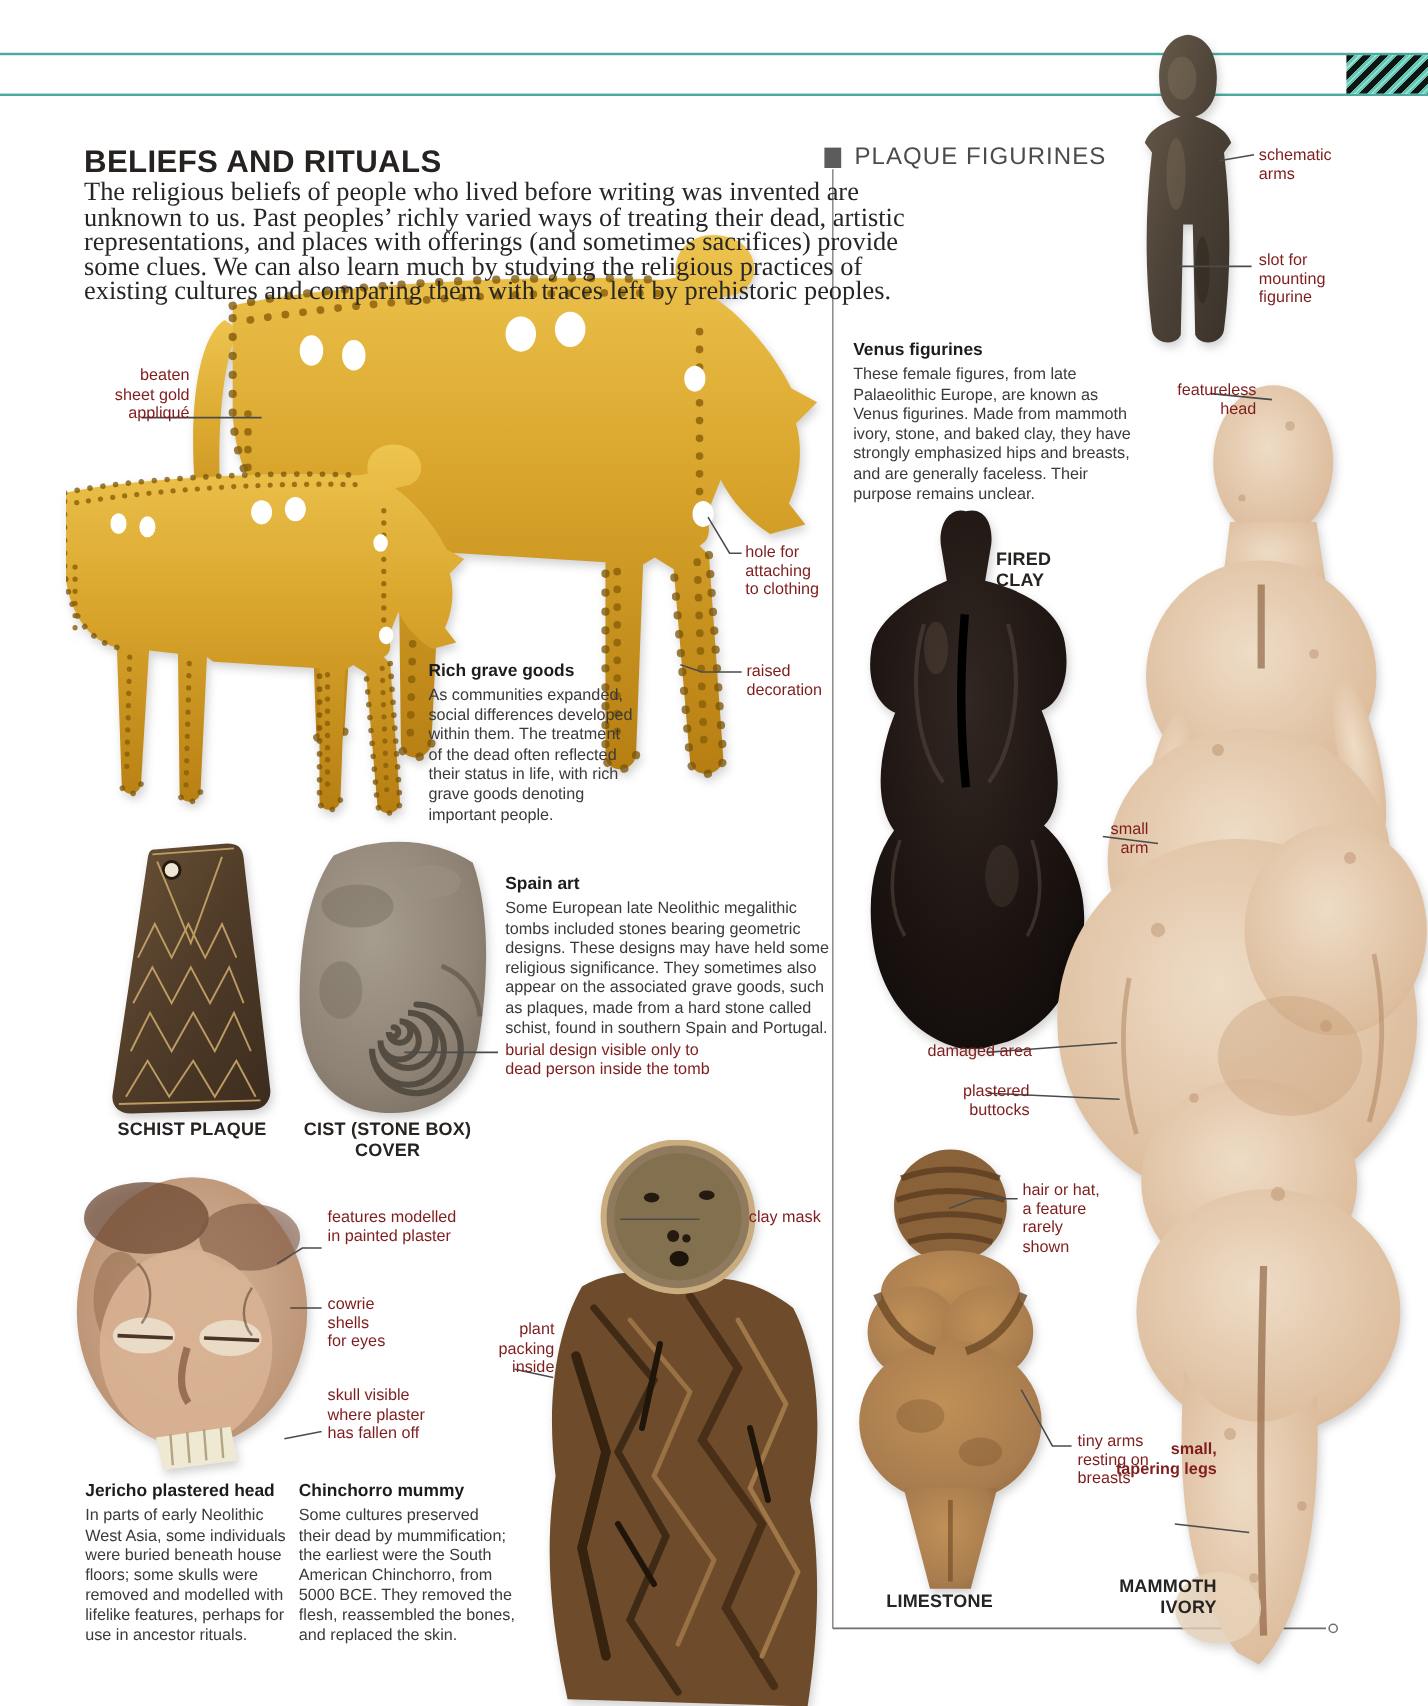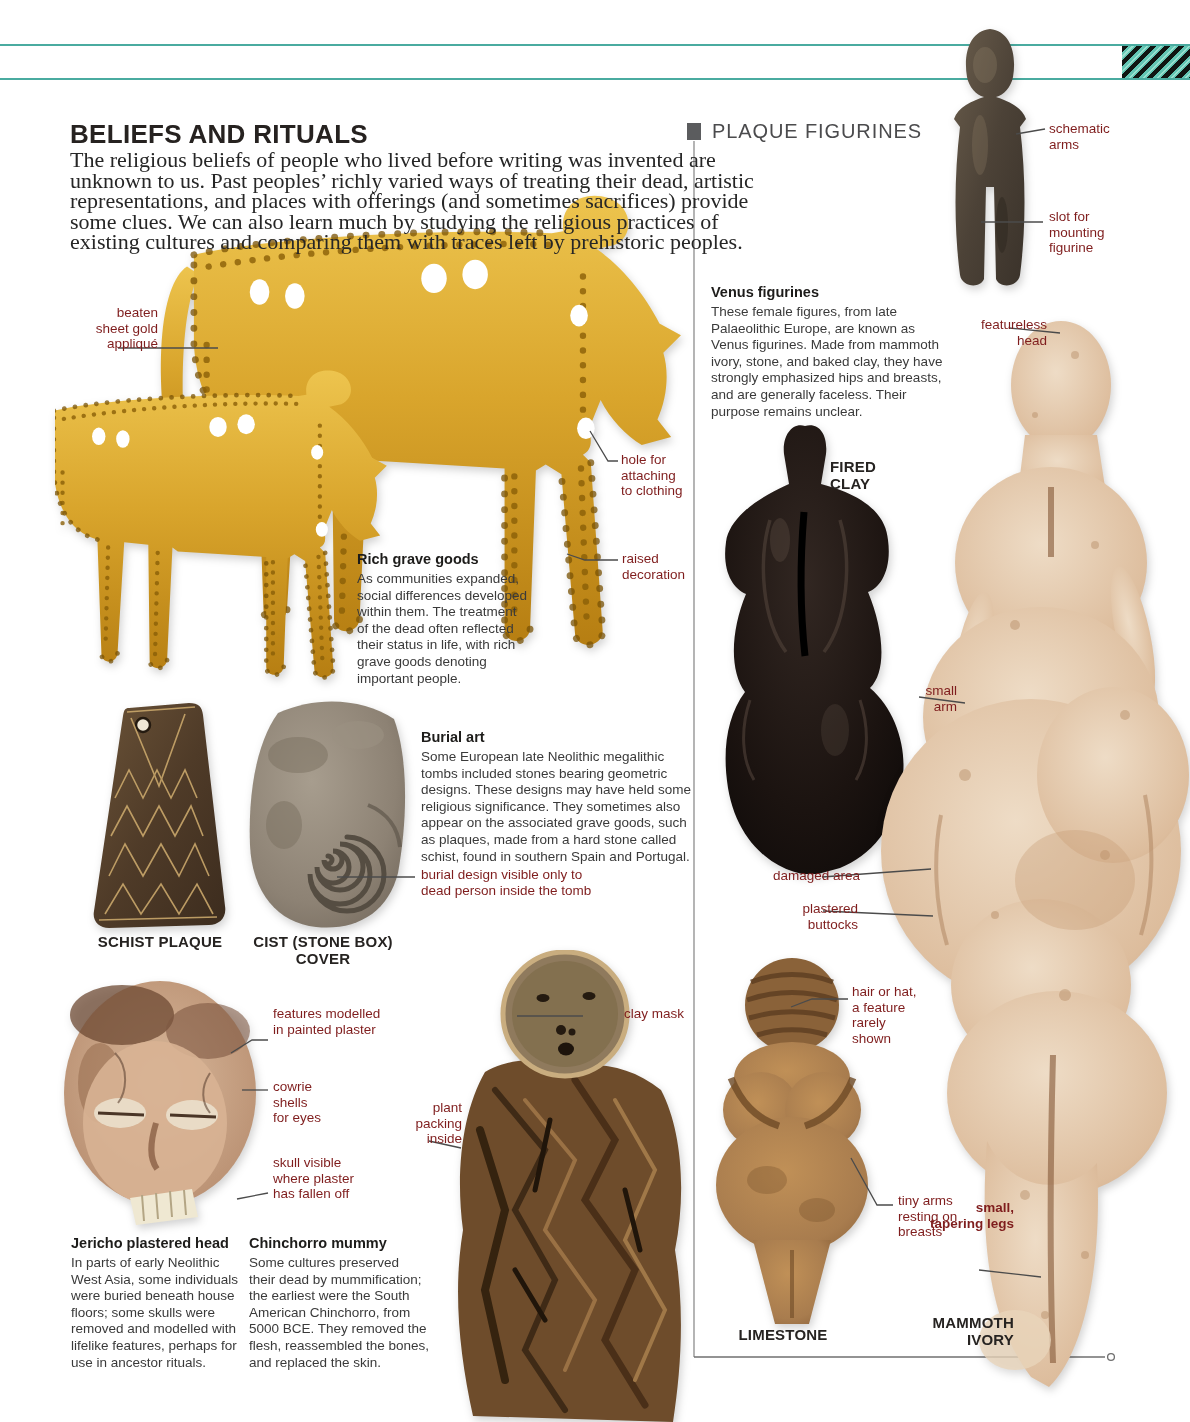--- a/index.html
+++ b/index.html
@@ -293,21 +293,21 @@
     <p>As communities expanded,
 social differences developed
 within them. The treatment
 of the dead often reflected
 their status in life, with rich
 grave goods denoting
 important people.</p>
   </div>
 
   <div class="abs blk" style="left:421px;top:729px;">
-    <h3>Burial art</h3>
+    <h3>Spain art</h3>
     <p>Some European late Neolithic megalithic
 tombs included stones bearing geometric
 designs. These designs may have held some
 religious significance. They sometimes also
 appear on the associated grave goods, such
 as plaques, made from a hard stone called
 schist, found in southern Spain and Portugal.</p>
   </div>
 
   <div class="abs blk" style="left:71px;top:1235px;">

